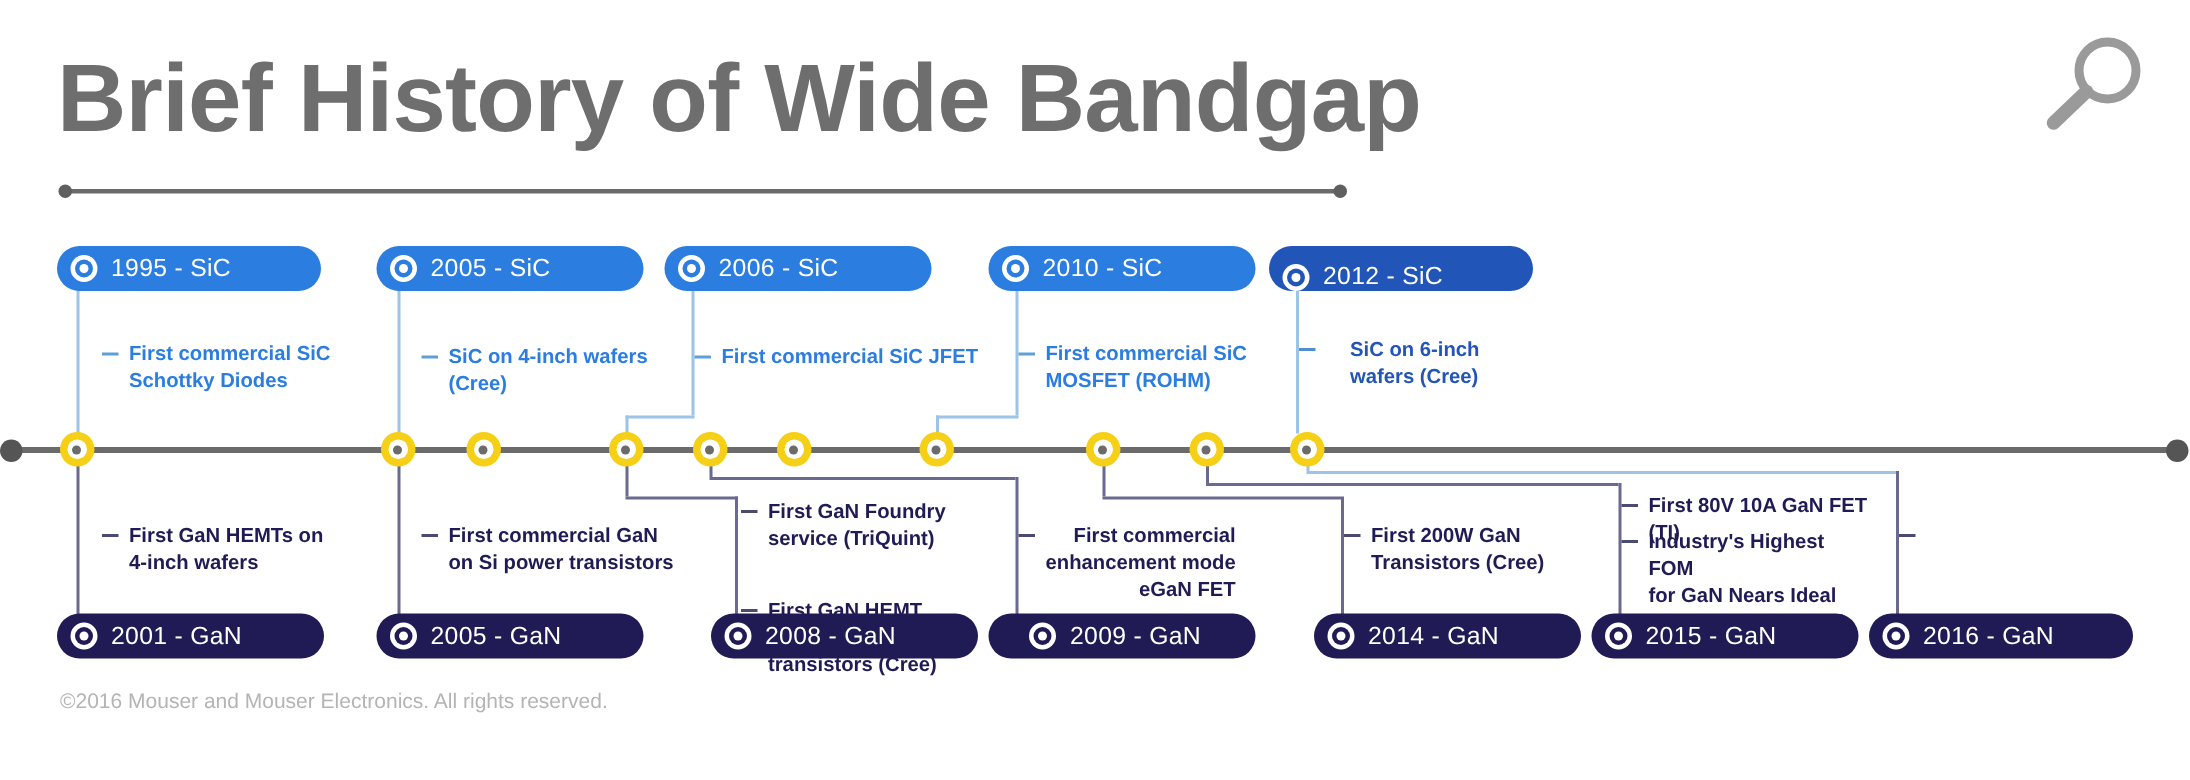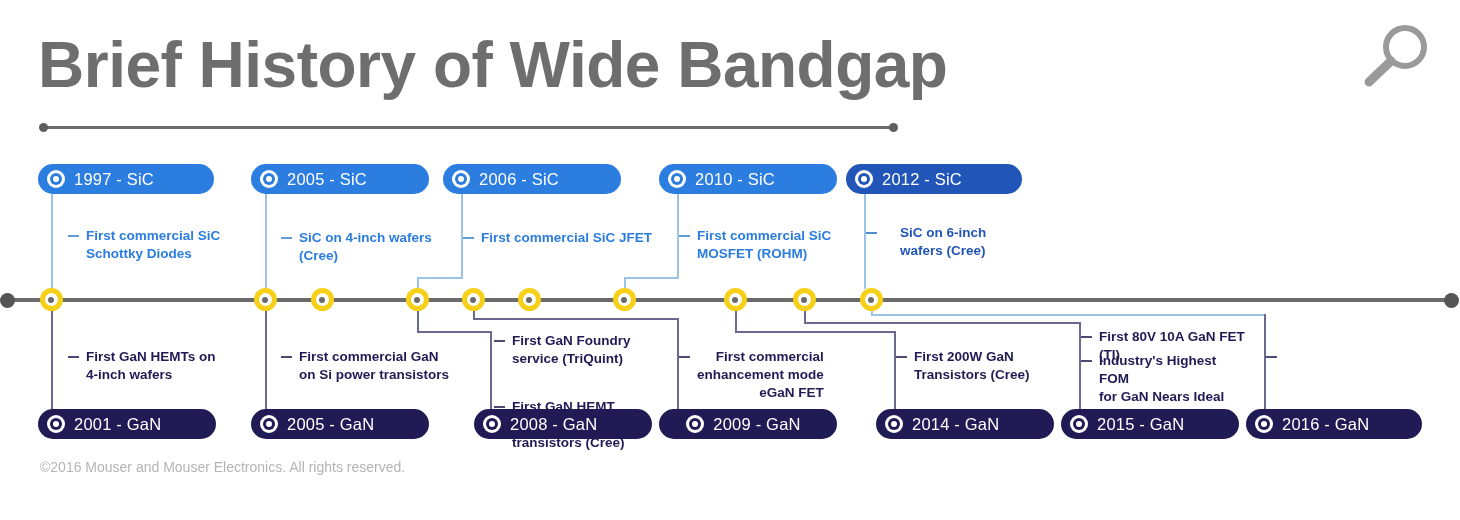--- a/index.html
+++ b/index.html
@@ -68,21 +68,21 @@
   .conn.gan { background: #6a6a90; }
 
   
   .badge {
     position: absolute; height: 30px; border-radius: 15px;
     display: flex; align-items: center; gap: 9px;
     padding: 0 18px 0 9px;
     color: #ffffff; white-space: nowrap; z-index: 8;
   }
   .badge-sic   { background: #2b7de0; }
-  .badge-sic-d { background: #2155b8; }
+  .badge-sic-d { background: #2155b8; align-items: flex-end; }
   .badge-gan   { background: #201b55; }
   .badge .label {
     font-size: 16.5px; font-weight: 400; letter-spacing: 0.2px;
   }
   .target {
     flex: 0 0 auto; width: 18px; height: 18px; border-radius: 50%;
     background: #ffffff;
     display: flex; align-items: center; justify-content: center;
   }
   .target .t-mid {
@@ -175,21 +175,21 @@
   <div class="conn v sic" style="left:871px; top:300px; height:14px;"></div>
   <div class="conn h sic" style="left:871px; top:314px; width:393px;"></div>
   <div class="conn v gan" style="left:1264px; top:314px; height:98px;"></div>
 
   <div class="badge badge-sic" style="left:38px; top:164px; width:176px;">
     <span class="target">
         <span class="t-mid">
           <span class="t-dot"></span>
         </span>
       </span>
-    <span class="label">1997 - SiC</span>
+    <span class="label">1995 - SiC</span>
   </div>
   <div class="badge badge-sic" style="left:251px; top:164px; width:178px;">
     <span class="target">
         <span class="t-mid">
           <span class="t-dot"></span>
         </span>
       </span>
     <span class="label">2005 - SiC</span>
   </div>
   <div class="badge badge-sic" style="left:443px; top:164px; width:178px;">

